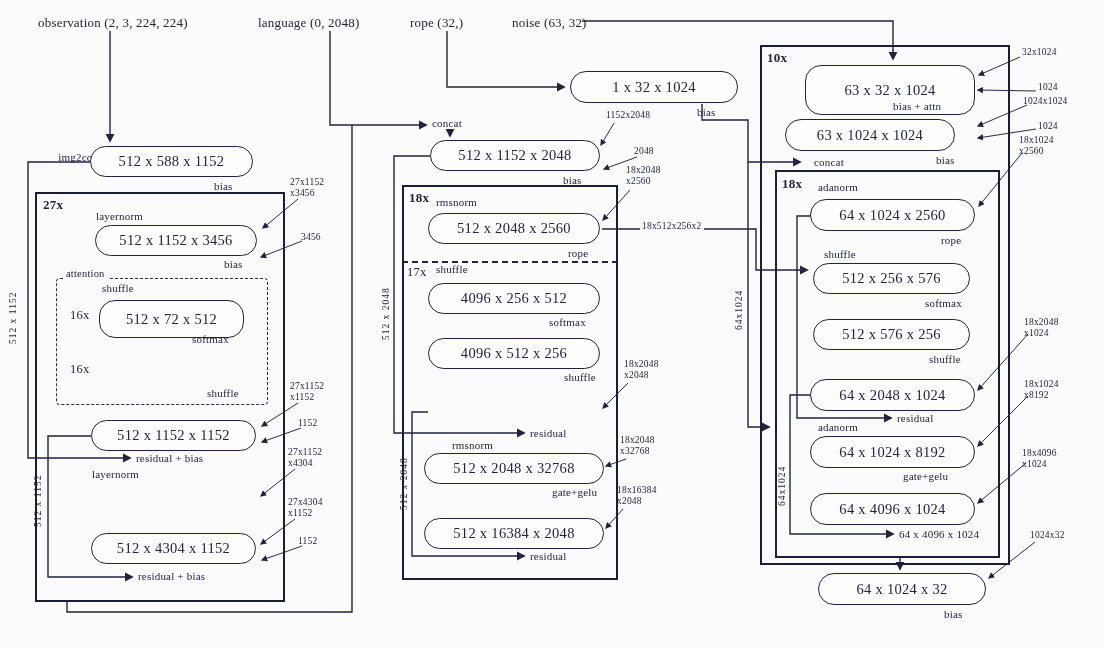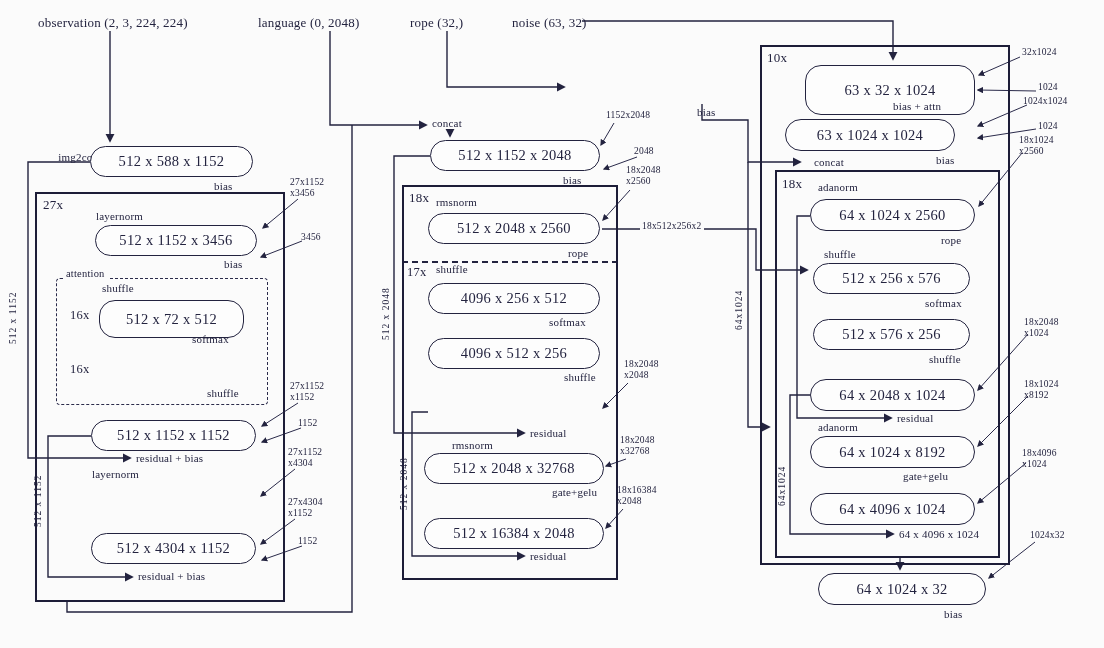--- a/index.html
+++ b/index.html
@@ -4,21 +4,21 @@
 <style>
   * { margin:0; padding:0; box-sizing:border-box; }
   html,body { background:#ffffff; }
   body { font-family:"Liberation Serif", serif; color:#23233f; }
   .canvas { position:relative; width:1104px; height:648px; background:#fbfbfb; overflow:hidden; }
   svg.wires { position:absolute; left:0; top:0; width:1104px; height:648px; }
   .box { position:absolute; border:1.8px solid #23233f; border-radius:16px; background:#fdfdfd;
          display:flex; align-items:center; justify-content:center; font-size:14.5px; letter-spacing:.3px; }
   .group { position:absolute; border:2.2px solid #1d1d38; }
   .dashedrect { position:absolute; border:1.6px dashed #2a2a4a; border-radius:4px; }
-  .mult { position:absolute; font-size:13px; font-weight:400; letter-spacing:.3px; }
+  .mult { position:absolute; font-size:13px; font-weight:700; letter-spacing:.3px; }
   .lbl { position:absolute; font-size:11px; letter-spacing:.2px; }
   .inlabel { position:absolute; font-size:13px; letter-spacing:.2px; }
   .ann { position:absolute; font-size:9.5px; line-height:1.2; white-space:pre-line; letter-spacing:.2px; }
   .vert { position:absolute; font-size:9.5px; writing-mode:vertical-rl; transform:rotate(180deg); letter-spacing:1px; }
   .ra { text-align:center;margin-top:36px; }
 </style>
 </head>
 <body>
 
 <div class="canvas">
@@ -154,20 +154,21 @@
   <div class="ann" style="left:626px;top:165px">18x2048
 x2560</div>
   <div class="ann" style="left:624px;top:359px">18x2048
 x2048</div>
   <div class="ann" style="left:620px;top:435px">18x2048
 x32768</div>
   <div class="ann" style="left:617px;top:485px">18x16384
 x2048</div>
   <div class="ann" style="left:642px;top:221px">18x512x256x2</div>
 
+  <div class="box" style="left:570px;top:71px;width:168px;height:32px">1 x 32 x 1024</div>
   <div class="lbl" style="left:697px;top:106px">bias</div>
 
   <div class="group" style="left:760px;top:45px;width:250px;height:520px"></div>
   <div class="mult" style="left:767px;top:50px">10x</div>
   <div class="box" style="left:805px;top:65px;width:170px;height:50px">63 x 32 x 1024</div>
   <div class="lbl" style="left:893px;top:100px">bias + attn</div>
   <div class="box" style="left:785px;top:119px;width:170px;height:32px">63 x 1024 x 1024</div>
   <div class="lbl" style="left:936px;top:154px">bias</div>
   <div class="lbl" style="left:814px;top:156px">concat</div>
 

